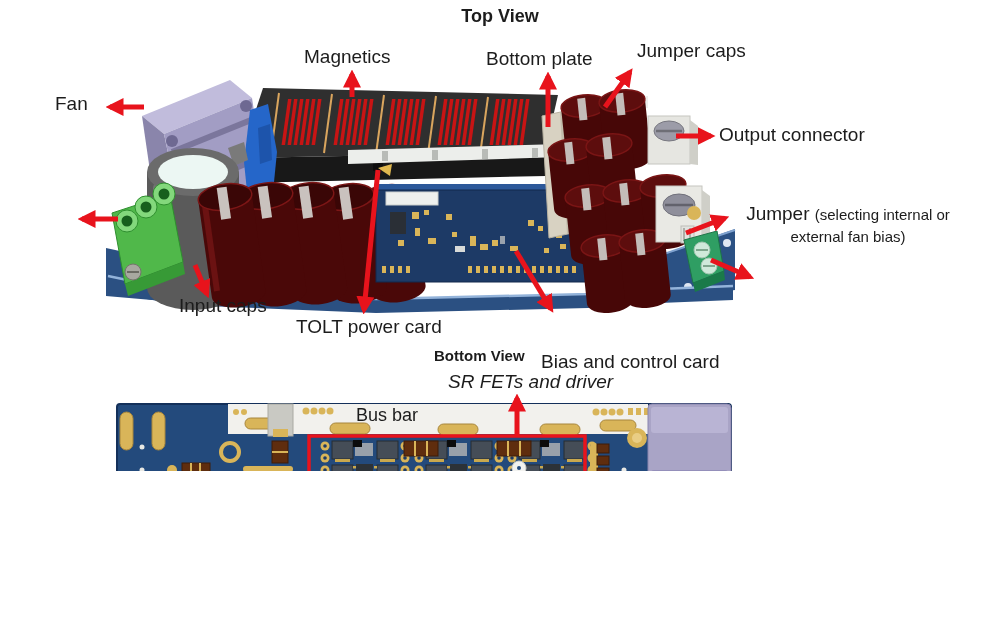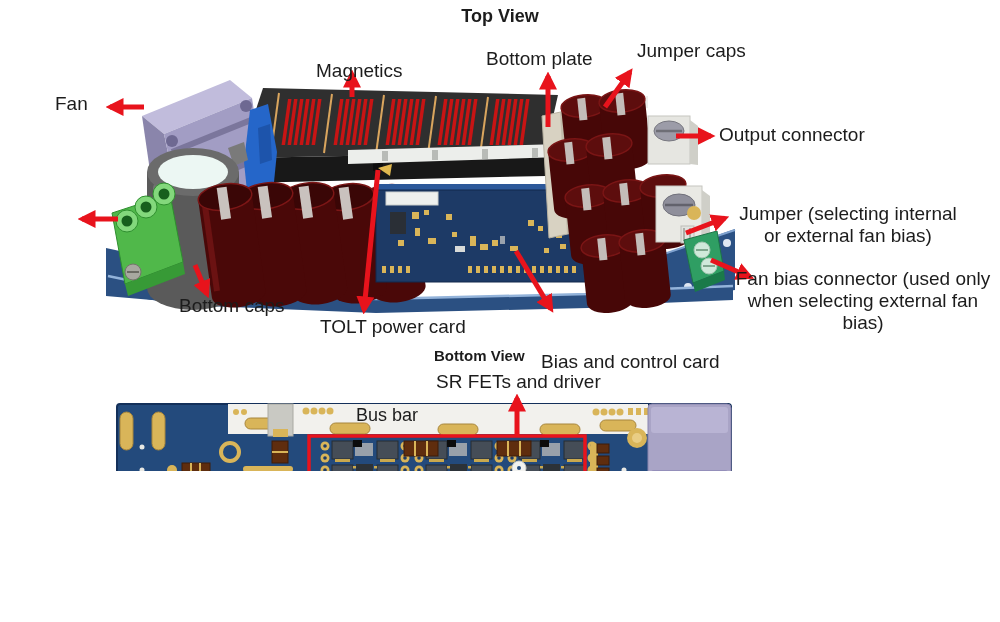--- a/index.html
+++ b/index.html
@@ -1,35 +1,35 @@
 <!DOCTYPE html>
 <html style="--annotation-red: #e8131c; --label-text: #1c1c1c; --pcb-blue: #234a7c; --copper-gold: #d9b559; --bus-bar-white: #f2f1ed; --fan-purple: #a29dc4; --capacitor-maroon: #4a0808; --connector-green: #50b84a; --magnetics-black: #2e2e2e; --winding-red: #c81414; --cooling-plate-tan: #d8d2c2;"><head>
 <meta charset="utf-8">
 <style>
   html,body{margin:0;padding:0;background:#ffffff;}
   #canvas{position:relative;width:1000px;height:471px;background:#fff;overflow:hidden;
           font-family:"Liberation Sans", sans-serif;}
   svg{position:absolute;left:0;top:0;}
   .lbl{position:absolute;font-size:19px;color:var(--label-text);white-space:nowrap;line-height:1.16;z-index:5;}
-  .lbl .note{font-size:19px;}
+  .lbl .note{font-size:15px;}
   .wrap{white-space:normal;text-align:center;}
   #lbl-top-title{left:440px;top:6px;width:120px;text-align:center;font-weight:bold;font-size:18px;}
   #lbl-fan{left:55px;top:93px;text-align:center;}
-  #lbl-magnetics{left:304px;top:60px;margin-left:12px;}
+  #lbl-magnetics{left:304px;top:46px;}
   #lbl-cooling{left:486px;top:48px;}
   #lbl-outcaps{left:637px;top:40px;}
   #lbl-outconn{left:719px;top:124px;}
   #lbl-inconn{left:2px;top:199px;width:92px;}
   #lbl-incaps{left:179px;top:295px;}
-  #lbl-tolt{left:320px;top:316px;}
+  #lbl-tolt{left:296px;top:316px;}
   #lbl-bias{left:541px;top:316px;margin-top:35px;}
   #lbl-jumper{left:733px;top:203px;width:230px;}
   #lbl-fanbias{left:728px;top:268px;width:270px;}
   #lbl-bottom-title{left:434px;top:347px;width:116px;text-align:left;font-weight:bold;font-size:15px;}
-  #lbl-srfets{left:436px;top:371px;}
+  #lbl-srfets{left:448px;top:371px;font-style:italic;}
   #lbl-busbar1{left:356px;top:405px;font-size:18px;}
   #lbl-busbar2{left:246px;top:496px;font-size:18px;}
   .callout{stroke:var(--annotation-red);stroke-width:5;fill:none;}
   .callout-head{fill:var(--annotation-red);}
   .hl-box{stroke:var(--annotation-red);stroke-width:3.5;fill:none;}
 </style>
 </head>
 <body>
 
 <div id="canvas">
@@ -620,29 +620,25 @@
       <line class="callout" x1="517" y1="436" x2="517" y2="398" marker-end="url(#ah)"></line>
     </g>
   </svg>
 
   <div class="lbl" id="lbl-top-title">Top View</div>
   <div class="lbl" id="lbl-fan">Fan</div>
   <div class="lbl" id="lbl-magnetics">Magnetics</div>
   <div class="lbl" id="lbl-cooling">Bottom plate</div>
   <div class="lbl" id="lbl-outcaps">Jumper caps</div>
   <div class="lbl" id="lbl-outconn">Output connector</div>
-  <div class="lbl" id="lbl-incaps">Bottom caps</div>
+  <div class="lbl" id="lbl-incaps">Input caps</div>
   <div class="lbl" id="lbl-tolt">TOLT power card</div>
   <div class="lbl" id="lbl-bias">Bias and control card</div>
   <div class="lbl wrap" id="lbl-jumper">
     <span>Jumper</span>
     <span class="note">(selecting internal or external fan bias)</span>
   </div>
-  <div class="lbl wrap" id="lbl-fanbias">
-    <span>Fan bias connector</span>
-    <span class="note">(used only when selecting external fan bias)</span>
-  </div>
   <div class="lbl" id="lbl-bottom-title">Bottom View</div>
   <div class="lbl" id="lbl-srfets">SR FETs and driver</div>
   <div class="lbl" id="lbl-busbar1">Bus bar</div>
   <div class="lbl" id="lbl-busbar2">Bus bar</div>
 
 </div>
 
 </body></html>

